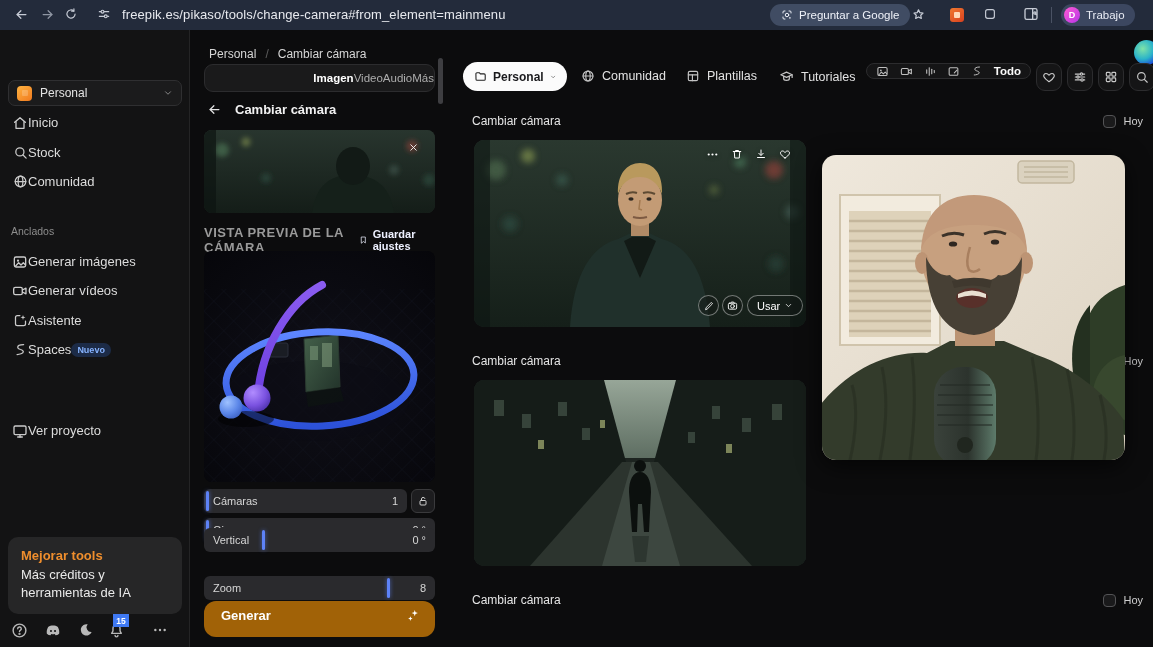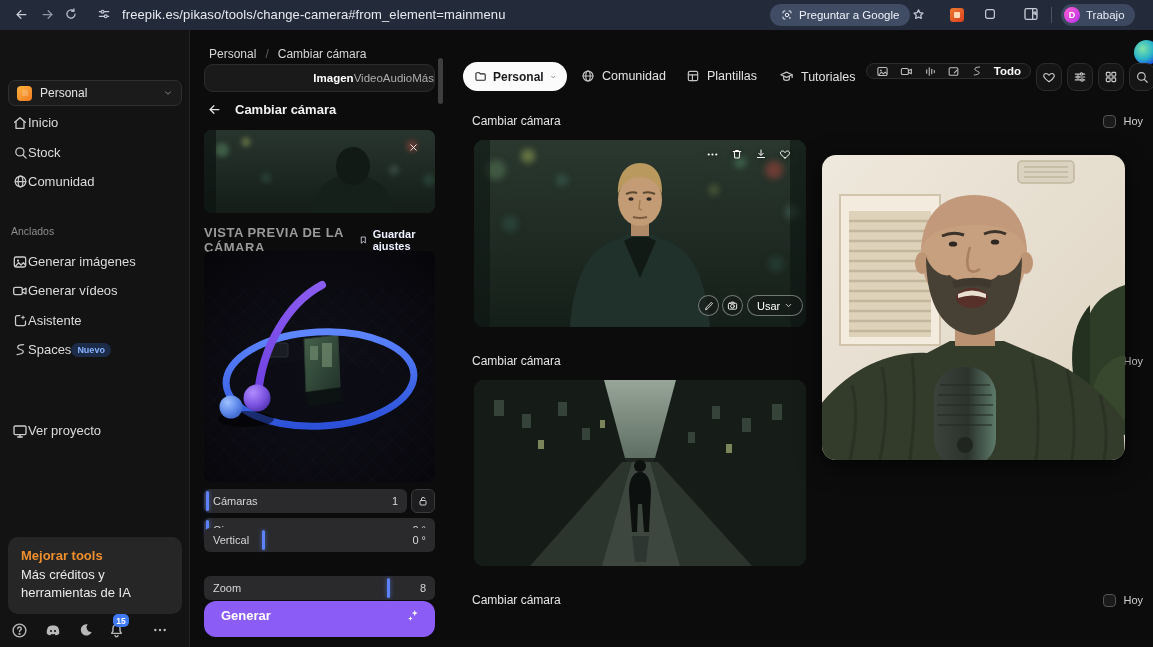--- a/index.html
+++ b/index.html
@@ -37,38 +37,38 @@
   .ws-lbl{flex:1;font-size:12px;color:#e3e3e3}
   .side-item{position:absolute;left:8px;width:174px;height:29px;display:flex;align-items:center;gap:0;padding:0 4px;font-size:13px;color:#dcdcdc;border-radius:7px;cursor:pointer}
   .side-item .sic{color:#cbcbcb;width:16px;display:flex;justify-content:center}
   .side-label{white-space:nowrap}
   .sec-label{position:absolute;left:11px;font-size:10.5px;color:#8d8d8d}
   .badge-new{font-size:9px;color:#86b3ff;background:#1c2b47;border-radius:7px;padding:2px 6px;font-weight:600}
   .upgrade{position:absolute;left:8px;top:507px;width:174px;height:77px;background:#262627;border-radius:10px;padding:11px 13px;cursor:pointer}
   .upgrade .t{font-size:13px;font-weight:700;color:#ef8e2d;margin-bottom:3px}
   .upgrade .s{font-size:13px;color:#eaeaea;line-height:1.35}
   .foot-ic{position:absolute;top:592px;color:#b9b9b9;cursor:pointer}
-  .bell-badge{position:absolute;left:113px;top:584px;min-width:16px;height:13px;border-radius:5px;background:#3f79f3;color:#fff;font-size:8.5px;font-weight:700;display:flex;align-items:center;justify-content:center;padding:0 3px;z-index:2}
+  .bell-badge{position:absolute;left:113px;top:584px;min-width:16px;height:13px;border-radius:0;background:#3f79f3;color:#fff;font-size:8.5px;font-weight:700;display:flex;align-items:center;justify-content:center;padding:0 3px;z-index:2}
 
   
   .tp-tabs{position:absolute;left:204px;top:64px;width:231px;height:28px;background:#1a1a1b;border:1px solid #2c2c2e;border-radius:9px;display:flex;align-items:center;justify-content:flex-end;font-size:11.5px}
   .tp-tab{color:#adadad;cursor:pointer}
   .tp-tab.on{color:#fff;font-weight:600}
   .tp-head{position:absolute;left:207px;top:102px;display:flex;align-items:center;gap:13px}
   .tp-head .ttl{font-size:13px;font-weight:700;color:#f1f1f1}
   .thumb{position:absolute;left:204px;top:130px;width:231px;height:83px;border-radius:8px;overflow:hidden;background:#1d2722}
   .thumb-x{position:absolute;left:408px;top:142px;color:#fff;cursor:pointer;z-index:2;opacity:.95}
   .preview-row{position:absolute;left:204px;top:225px;width:231px;display:flex;justify-content:space-between;align-items:center}
   .preview-lbl{font-size:13px;letter-spacing:.5px;color:#9a9a9a;font-weight:600}
   .save-set{display:flex;align-items:center;gap:5px;color:#eef1ff;font-size:11px;font-weight:600;cursor:pointer}
   .cam3d{position:absolute;left:204px;top:251px;width:231px;height:231px;border-radius:8px;overflow:hidden;background:#060609}
   .slider{position:absolute;left:204px;height:24px;background:#2a2a2d;border-radius:6px;display:flex;align-items:center;justify-content:space-between;padding:0 9px;font-size:11px;color:#d6d6d6;cursor:pointer}
   .slider .hd{position:absolute;top:2px;bottom:2px;width:3px;border-radius:2px;background:#5d82f7;box-shadow:0 0 4px #5d82f7aa}
   .lockbtn{position:absolute;left:411px;top:489px;width:24px;height:24px;border:1px solid #3a3a3c;background:#1d1d1f;border-radius:6px;display:flex;align-items:center;justify-content:center;color:#cfcfcf;cursor:pointer}
-  .genbtn{position:absolute;left:204px;top:601px;width:231px;height:36px;background:#8b5cf6;border-radius:12px;display:flex;align-items:flex-start;justify-content:space-between;padding:7px 14px 0 17px;cursor:pointer}
+  .genbtn{position:absolute;left:204px;top:601px;width:231px;height:36px;background:#a16207;border-radius:12px;display:flex;align-items:flex-start;justify-content:space-between;padding:7px 14px 0 17px;cursor:pointer}
   .genbtn .gl{font-size:13px;font-weight:700;color:#fff}
   .scrollthumb{position:absolute;left:438px;top:58px;width:5px;height:46px;border-radius:3px;background:#3e3e41}
 
   
   .pill-personal{position:absolute;left:463px;top:62px;width:104px;height:29px;border-radius:15px;background:#fbfbfb;display:flex;align-items:center;gap:6px;padding:0 11px;cursor:pointer}
   .pill-personal .pl{font-size:12px;font-weight:600;color:#1a1a1d}
   .top-link{position:absolute;top:69px;display:flex;align-items:center;gap:7px;cursor:pointer}
   .top-link .tl{font-size:12.5px;color:#e2e2e2}
   .top-link .lic{color:#c4c4c4}
   .seg{position:absolute;left:866px;top:63px;width:165px;height:16px;border:1px solid #2c2c2e;background:#151516;border-radius:9px;display:flex;align-items:center;justify-content:space-between;padding:0 9px}

